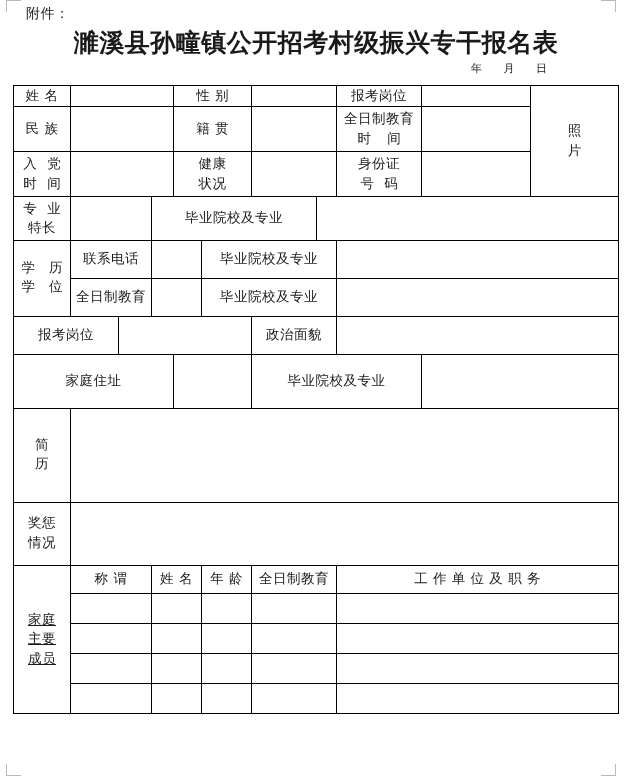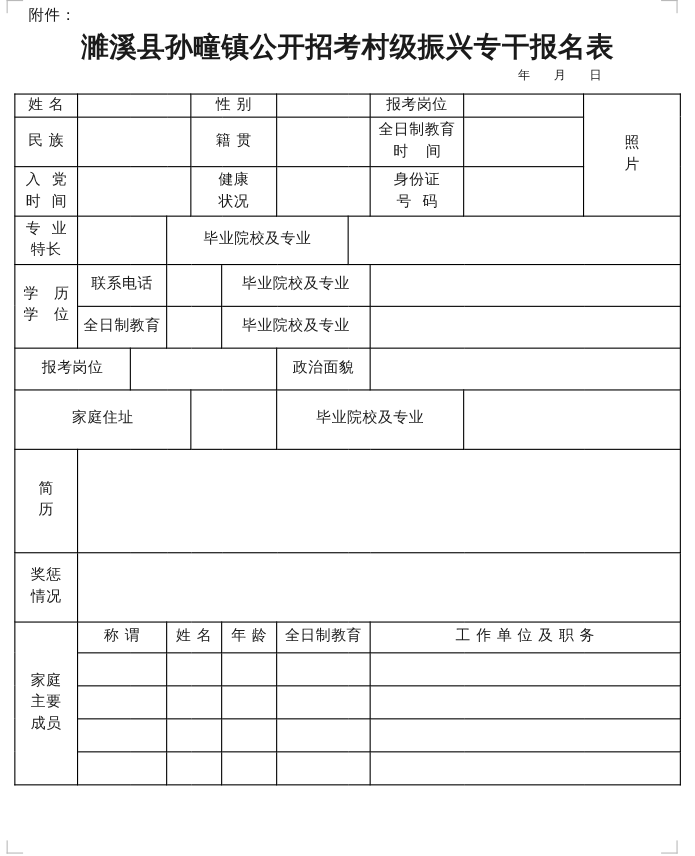--- a/index.html
+++ b/index.html
@@ -81,21 +81,21 @@
   }
   td.label { letter-spacing: 0.5px; }
   td.blank { }
   .sp2 { letter-spacing: 7px; padding-left: 7px; }
   .sp1 { letter-spacing: 3px; padding-left: 3px; }
   .sp-wide { letter-spacing: 6px; padding-left: 6px; }
   .stack { line-height: 1.5; }
   .stack span { display: block; }
   .vert-two { line-height: 2.0; font-family: Liberation Mono, monospace; }
   .vert-two span { display: block; }
-  .vert-three { line-height: 1.9; }
+  .vert-three { line-height: 1.9; text-decoration: underline; }
   .vert-three span { display: block; }
   .photo-cell { line-height: 2.3; }
   .photo-cell span { display: block; }
 </style>
 </head>
 <body>
 
 <div class="crop-mark crop-tl"></div>
 <div class="crop-mark crop-tr"></div>
 <div class="crop-mark crop-bl"></div>

